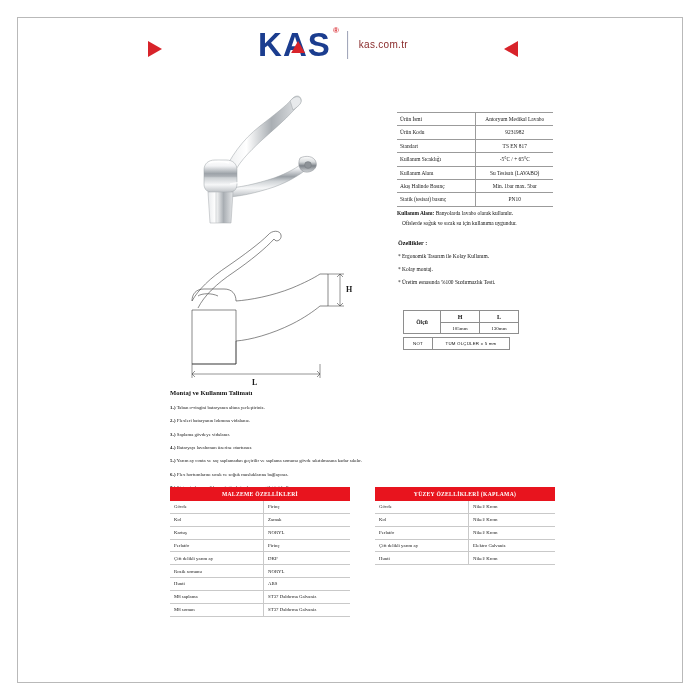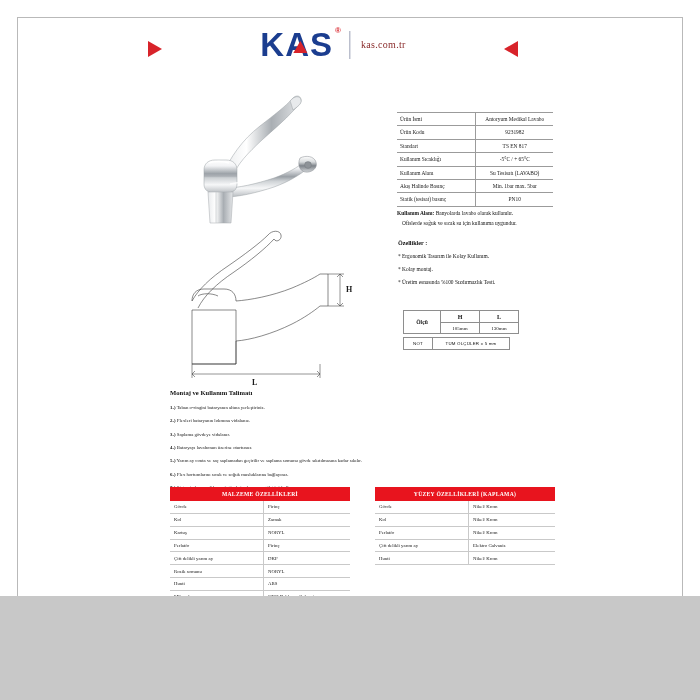--- a/index.html
+++ b/index.html
@@ -1,37 +1,37 @@
 <!DOCTYPE html>
 <html><head>
 <meta charset="utf-8">
 <style>
   html,body{margin:0;padding:0;background:#c8c8c8;}
   body{font-family:"Liberation Serif",serif;}
   .page{
-    position:relative;width:700px;height:596px;background:#ffffff;
+    position:relative;width:700px;height:700px;background:#ffffff;
     box-sizing:border-box;overflow:hidden;
   }
   .sheet{
     position:absolute;left:17px;top:17px;width:666px;height:666px;
     border:1px solid #b9b9b9;background:#fff;box-sizing:border-box;
   }
   
   .header{position:absolute;left:18px;top:22px;width:630px;height:52px;}
   .tri{position:absolute;top:19px;width:0;height:0;}
   .tri-l{left:130px;border-top:8px solid transparent;border-bottom:8px solid transparent;border-left:14px solid #d8232a;}
   .tri-r{right:130px;border-top:8px solid transparent;border-bottom:8px solid transparent;border-right:14px solid #d8232a;}
   .logo-wrap{position:absolute;left:50%;top:6px;transform:translateX(-50%);display:flex;align-items:center;}
   .logo-kas{position:relative;font-family:"Liberation Sans",sans-serif;font-weight:bold;font-size:33px;
     letter-spacing:1px;color:#1b3d8f;line-height:1;}
   .logo-kas .reg{position:absolute;right:-9px;top:-1px;font-size:8px;color:#d8232a;font-weight:bold;}
   .logo-tri{position:absolute;left:33px;top:13px;width:0;height:0;
     border-left:7px solid transparent;border-right:7px solid transparent;border-bottom:12px solid #d8232a;}
   .logo-div{width:1px;height:28px;background:#9aa0b5;margin:0 11px 0 16px;}
-  .logo-url{font-family:Liberation Serif, serif;font-size:10px;color:#8a2b2b;letter-spacing:.3px;}
+  .logo-url{font-family:Liberation Sans, sans-serif;font-size:10px;color:#8a2b2b;letter-spacing:.3px;}
 
   
   .photo{position:absolute;left:178px;top:92px;width:205px;height:135px;}
   
   .drawing{position:absolute;left:168px;top:228px;width:215px;height:160px;}
 
   
   .spec{position:absolute;left:397px;top:112px;width:156px;border-collapse:collapse;
         font-size:5.4px;color:#1a1a1a;}
   .spec td{border-bottom:1px solid #9b9b9b;padding:3.1px 2px 3.1px 3px;vertical-align:middle;line-height:1.15;}

